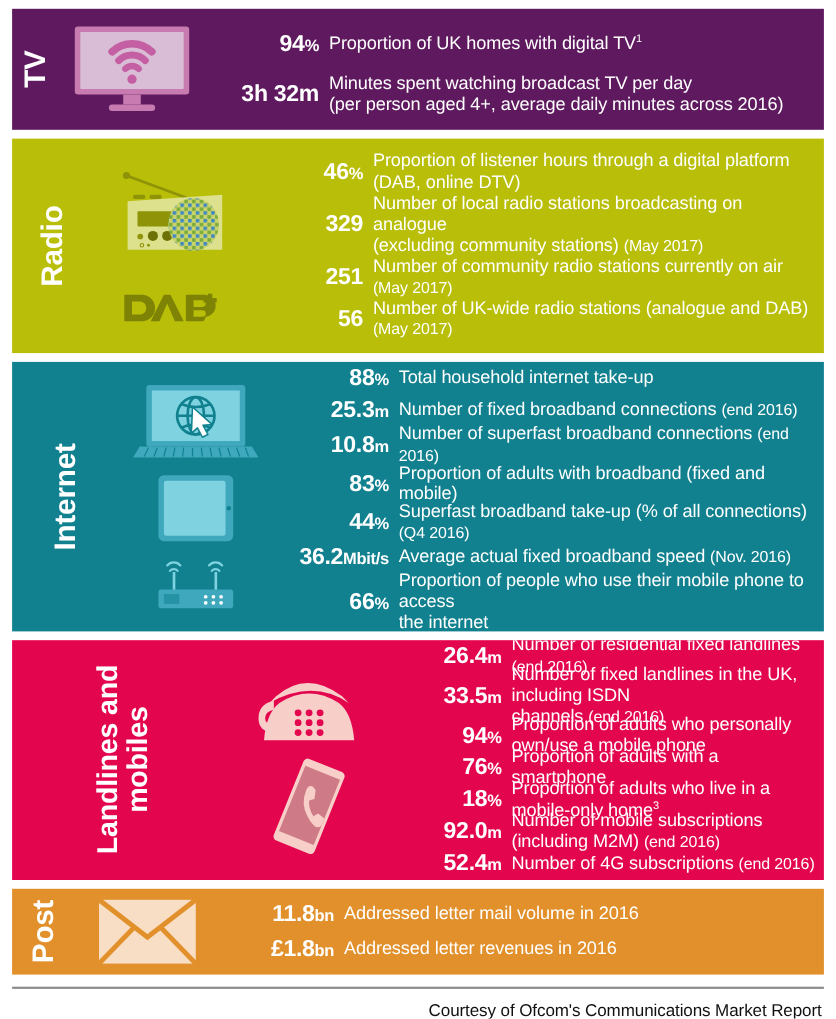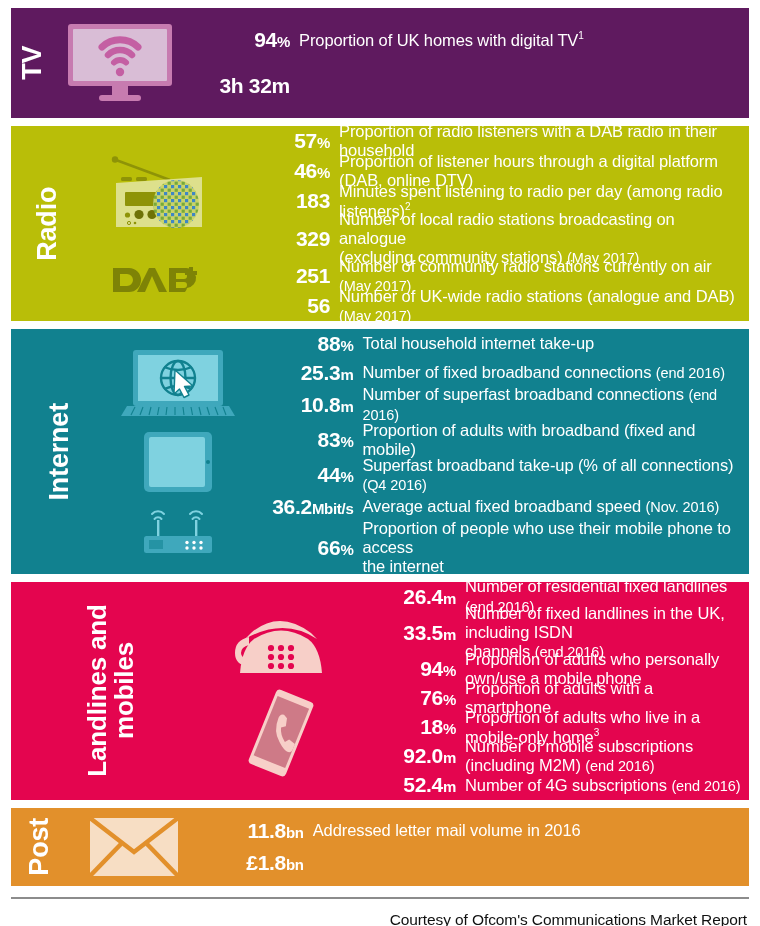--- a/index.html
+++ b/index.html
@@ -109,21 +109,21 @@
   .sec-tv        { height: 110px; }
   .sec-radio     { height: 195px; }
   .sec-internet  { height: 245px; }
   .sec-landlines { height: 218px; }
   .sec-post      { height: 78px; }
 
   .sec-tv .row        { height: 46px; }
   .sec-radio .row     { min-height: 27px; }
   .sec-internet .row  { min-height: 29px; }
   .sec-landlines .row { min-height: 29px; }
-  .sec-post .row      { height: 32px; }
+  .sec-post .row      { height: 32px; justify-content: flex-end; }
 
   .sec-radio .sec-icon-col,
   .sec-internet .sec-icon-col,
   .sec-landlines .sec-icon-col { flex: 0 0 140px; }
 
   
   .footer-rule {
     margin: 11px 0 0 0;
     height: 2px;
     background: #8C8C8C;
@@ -171,20 +171,21 @@
         <circle cx="54" cy="50" r="4.2" fill="#C45FA3"></circle>
       </svg>
     </div>
     <div class="sec-rows-col">
       <div class="row">
         <div class="row-value"><span>94</span><span class="unit">%</span></div>
         <div class="row-label"><span>Proportion of UK homes with digital TV</span><sup>1</sup></div>
       </div>
       <div class="row">
         <div class="row-value"><span>3h 32m</span><span class="unit"></span></div>
+        <div class="row-label multiline"><span>Minutes spent watching broadcast TV per day<br>(per person aged 4+, average daily minutes across 2016)</span></div>
       </div>
     </div>
   </div>
 
   <div class="section sec-radio">
     <div class="sec-label-col">
       <div class="sec-label">Radio</div>
     </div>
     <div class="sec-icon-col">
       <div class="icon-stack">
@@ -222,30 +223,22 @@
             <path d="M28 28 L40 4 L46 4 L58 28 L50 28 L43 12 L36 28 Z"></path>
             <path d="M60 4 h16 a10 10 0 0 1 2 20 a9 9 0 0 1 -2 4 h-16 z M67 9 v6 h8 a3 3 0 0 0 0 -6 z M67 18 v6 h8 a3 3 0 0 0 0 -6 z"></path>
             <rect x="80" y="3" width="4" height="13"></rect>
             <rect x="76" y="7" width="12" height="4"></rect>
           </g>
         </svg>
       </div>
     </div>
     <div class="sec-rows-col">
       <div class="row">
-        <div class="row-value"><span>57</span><span class="unit">%</span></div>
-        <div class="row-label"><span>Proportion of radio listeners with a DAB radio in their household</span></div>
-      </div>
-      <div class="row">
         <div class="row-value"><span>46</span><span class="unit">%</span></div>
         <div class="row-label multiline"><span>Proportion of listener hours through a digital platform<br>(DAB, online DTV)</span></div>
-      </div>
-      <div class="row">
-        <div class="row-value"><span>183</span><span class="unit"></span></div>
-        <div class="row-label"><span>Minutes spent listening to radio per day (among radio listeners)</span><sup>2</sup></div>
       </div>
       <div class="row">
         <div class="row-value"><span>329</span><span class="unit"></span></div>
         <div class="row-label multiline"><span>Number of local radio stations broadcasting on analogue<br>(excluding community stations)</span> <span class="note">(May 2017)</span></div>
       </div>
       <div class="row">
         <div class="row-value"><span>251</span><span class="unit"></span></div>
         <div class="row-label"><span>Number of community radio stations currently on air</span> <span class="note">(May 2017)</span></div>
       </div>
       <div class="row">
@@ -428,20 +421,21 @@
         <path d="M90 60 L59 28" fill="none" stroke="#E2902B" stroke-width="4.5"></path>
       </svg>
     </div>
     <div class="sec-rows-col">
       <div class="row">
         <div class="row-value"><span>11.8</span><span class="unit">bn</span></div>
         <div class="row-label"><span>Addressed letter mail volume in 2016</span></div>
       </div>
       <div class="row">
         <div class="row-value"><span>£1.8</span><span class="unit">bn</span></div>
+        <div class="row-label"><span>Addressed letter revenues in 2016</span></div>
       </div>
     </div>
   </div>
 
   <div class="footer-rule"></div>
   <div class="footer-text">Courtesy of Ofcom's Communications Market Report</div>
 
 </div>
 
 </body></html>

